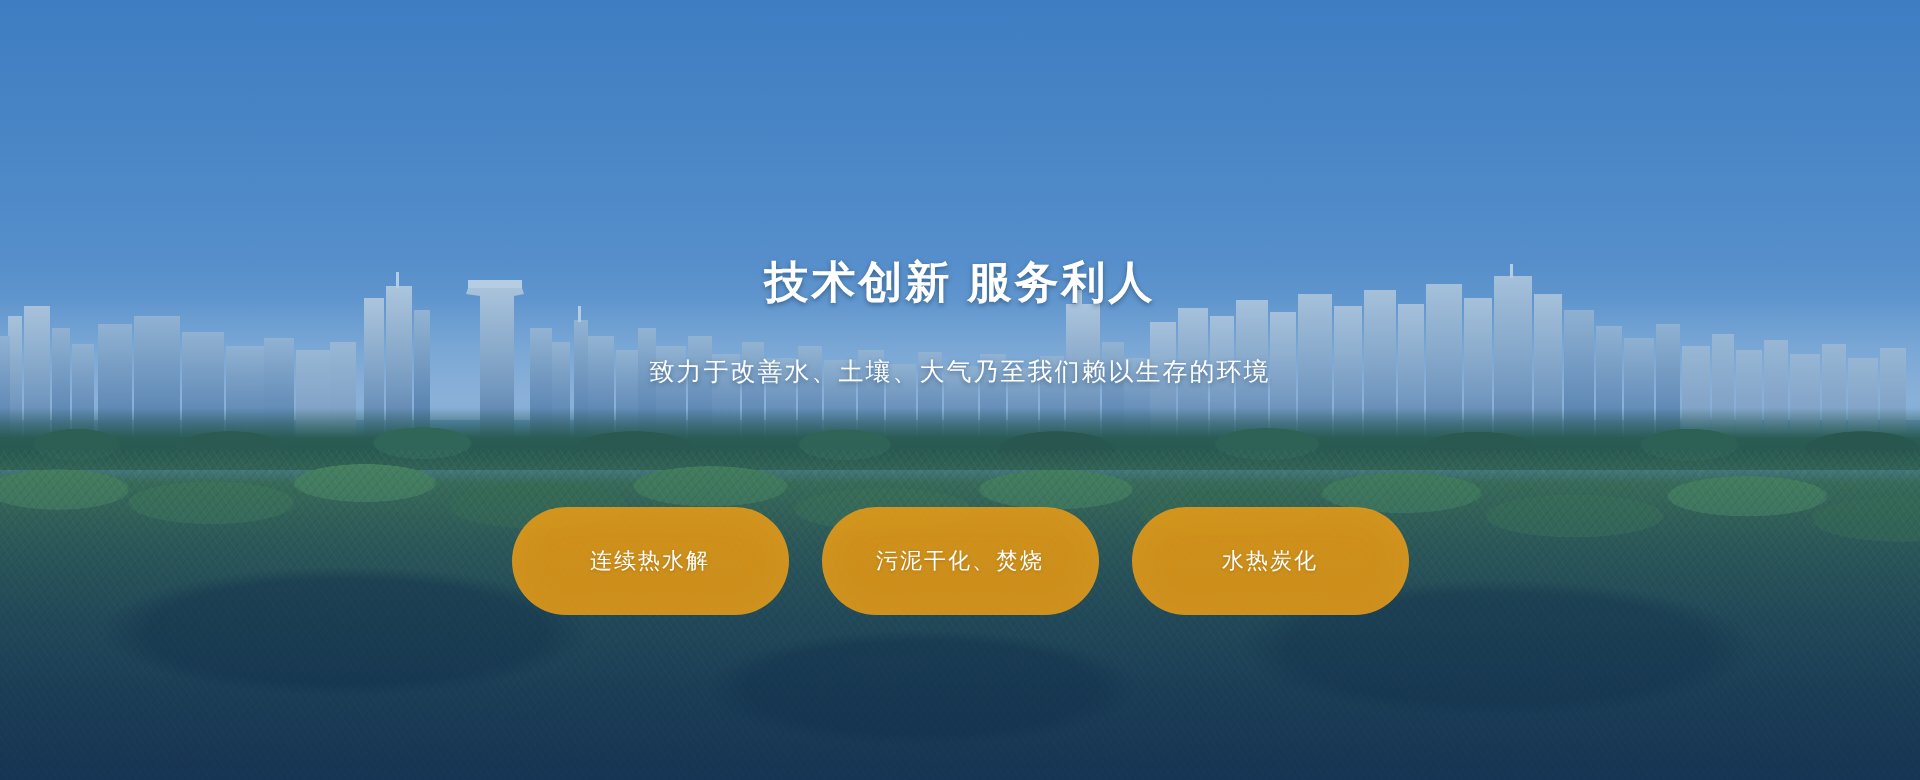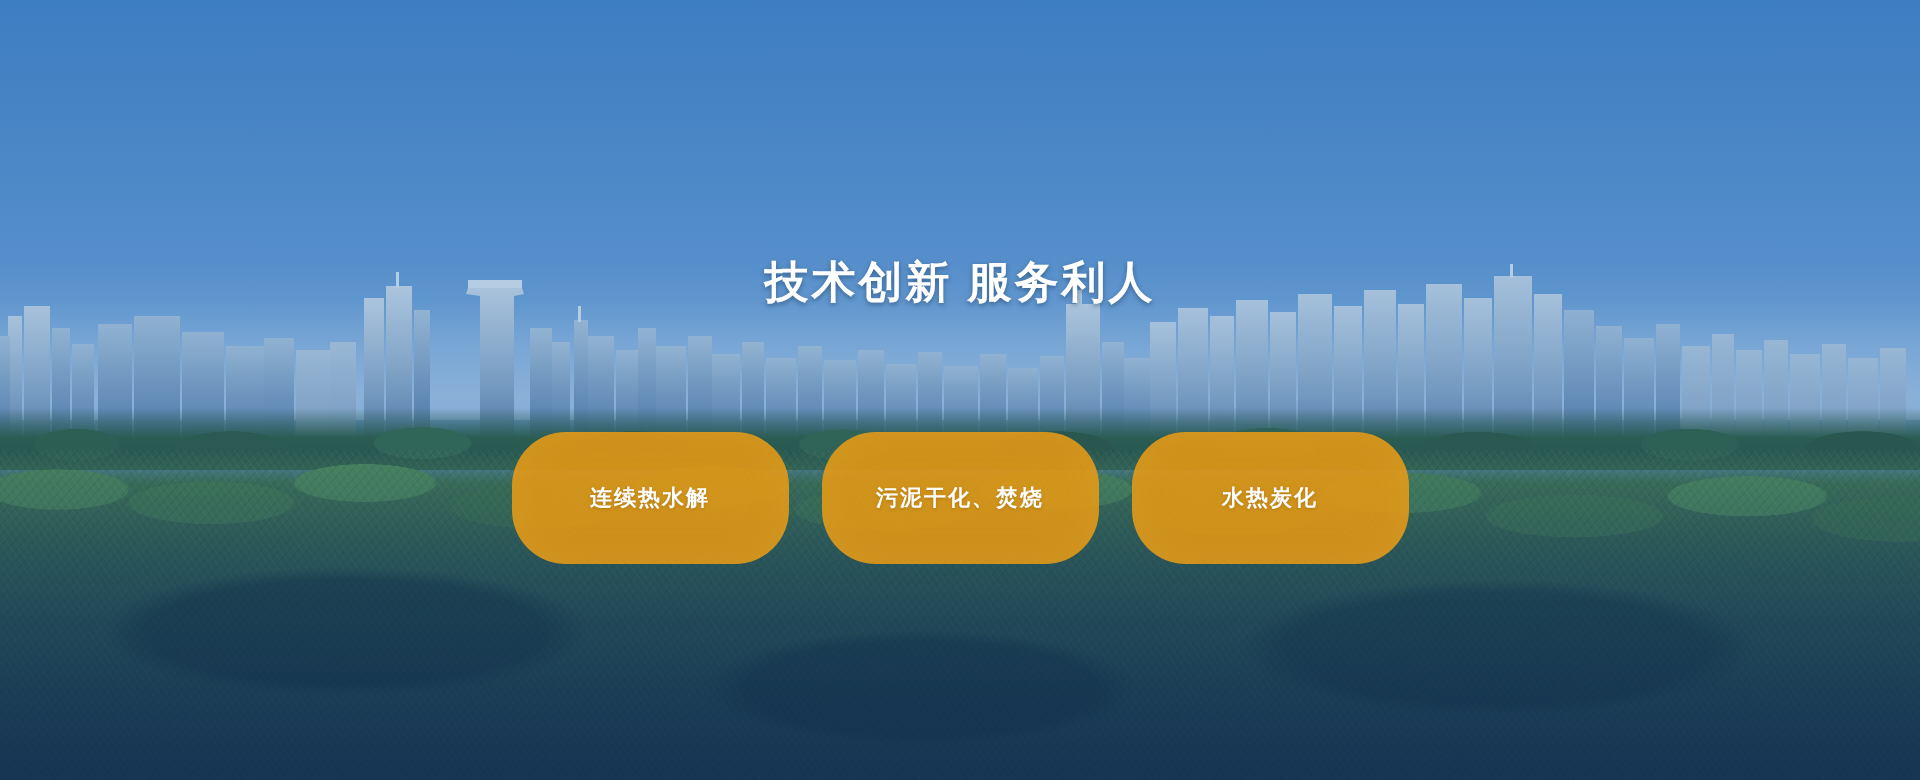--- a/index.html
+++ b/index.html
@@ -209,30 +209,30 @@
   }
 
   
   .pill-row {
     margin-top: 96px;
     display: flex;
     gap: 33px;
   }
   .pill {
     width: 277px;
-    height: 132px;
+    height: 108px;
     border-radius: 54px;
     background: rgba(233,154,18,.86);
     border: none;
     display: flex;
     align-items: center;
     justify-content: center;
     color: #ffffff;
     font-size: 22px;
-    font-weight: 700;
+    font-weight: 400;
     letter-spacing: 2px;
     font-family: "Liberation Sans", "DejaVu Sans", sans-serif;
     cursor: pointer;
     white-space: nowrap;
     text-shadow: 0 1px 3px rgba(120,70,0,.35);
     box-shadow: inset 0 0 40px rgba(255,200,90,.12);
   }
 </style>
 </head>
 <body>
@@ -356,20 +356,21 @@
   <div class="bush"></div>
   <div class="bush-tex"></div>
   <div class="bush-shade"></div>
 
   <div class="blue-cast"></div>
 
   <div class="content">
 
     <h1 class="hero-title">技术创新  服务利人</h1>
 
+    <p class="hero-subtitle">致力于改善水、土壤、大气乃至我们赖以生存的环境</p>
 
     <div class="pill-row">
       <button class="pill">连续热水解</button>
       <button class="pill">污泥干化、焚烧</button>
       <button class="pill">水热炭化</button>
     </div>
 
   </div>
 </div>
 

